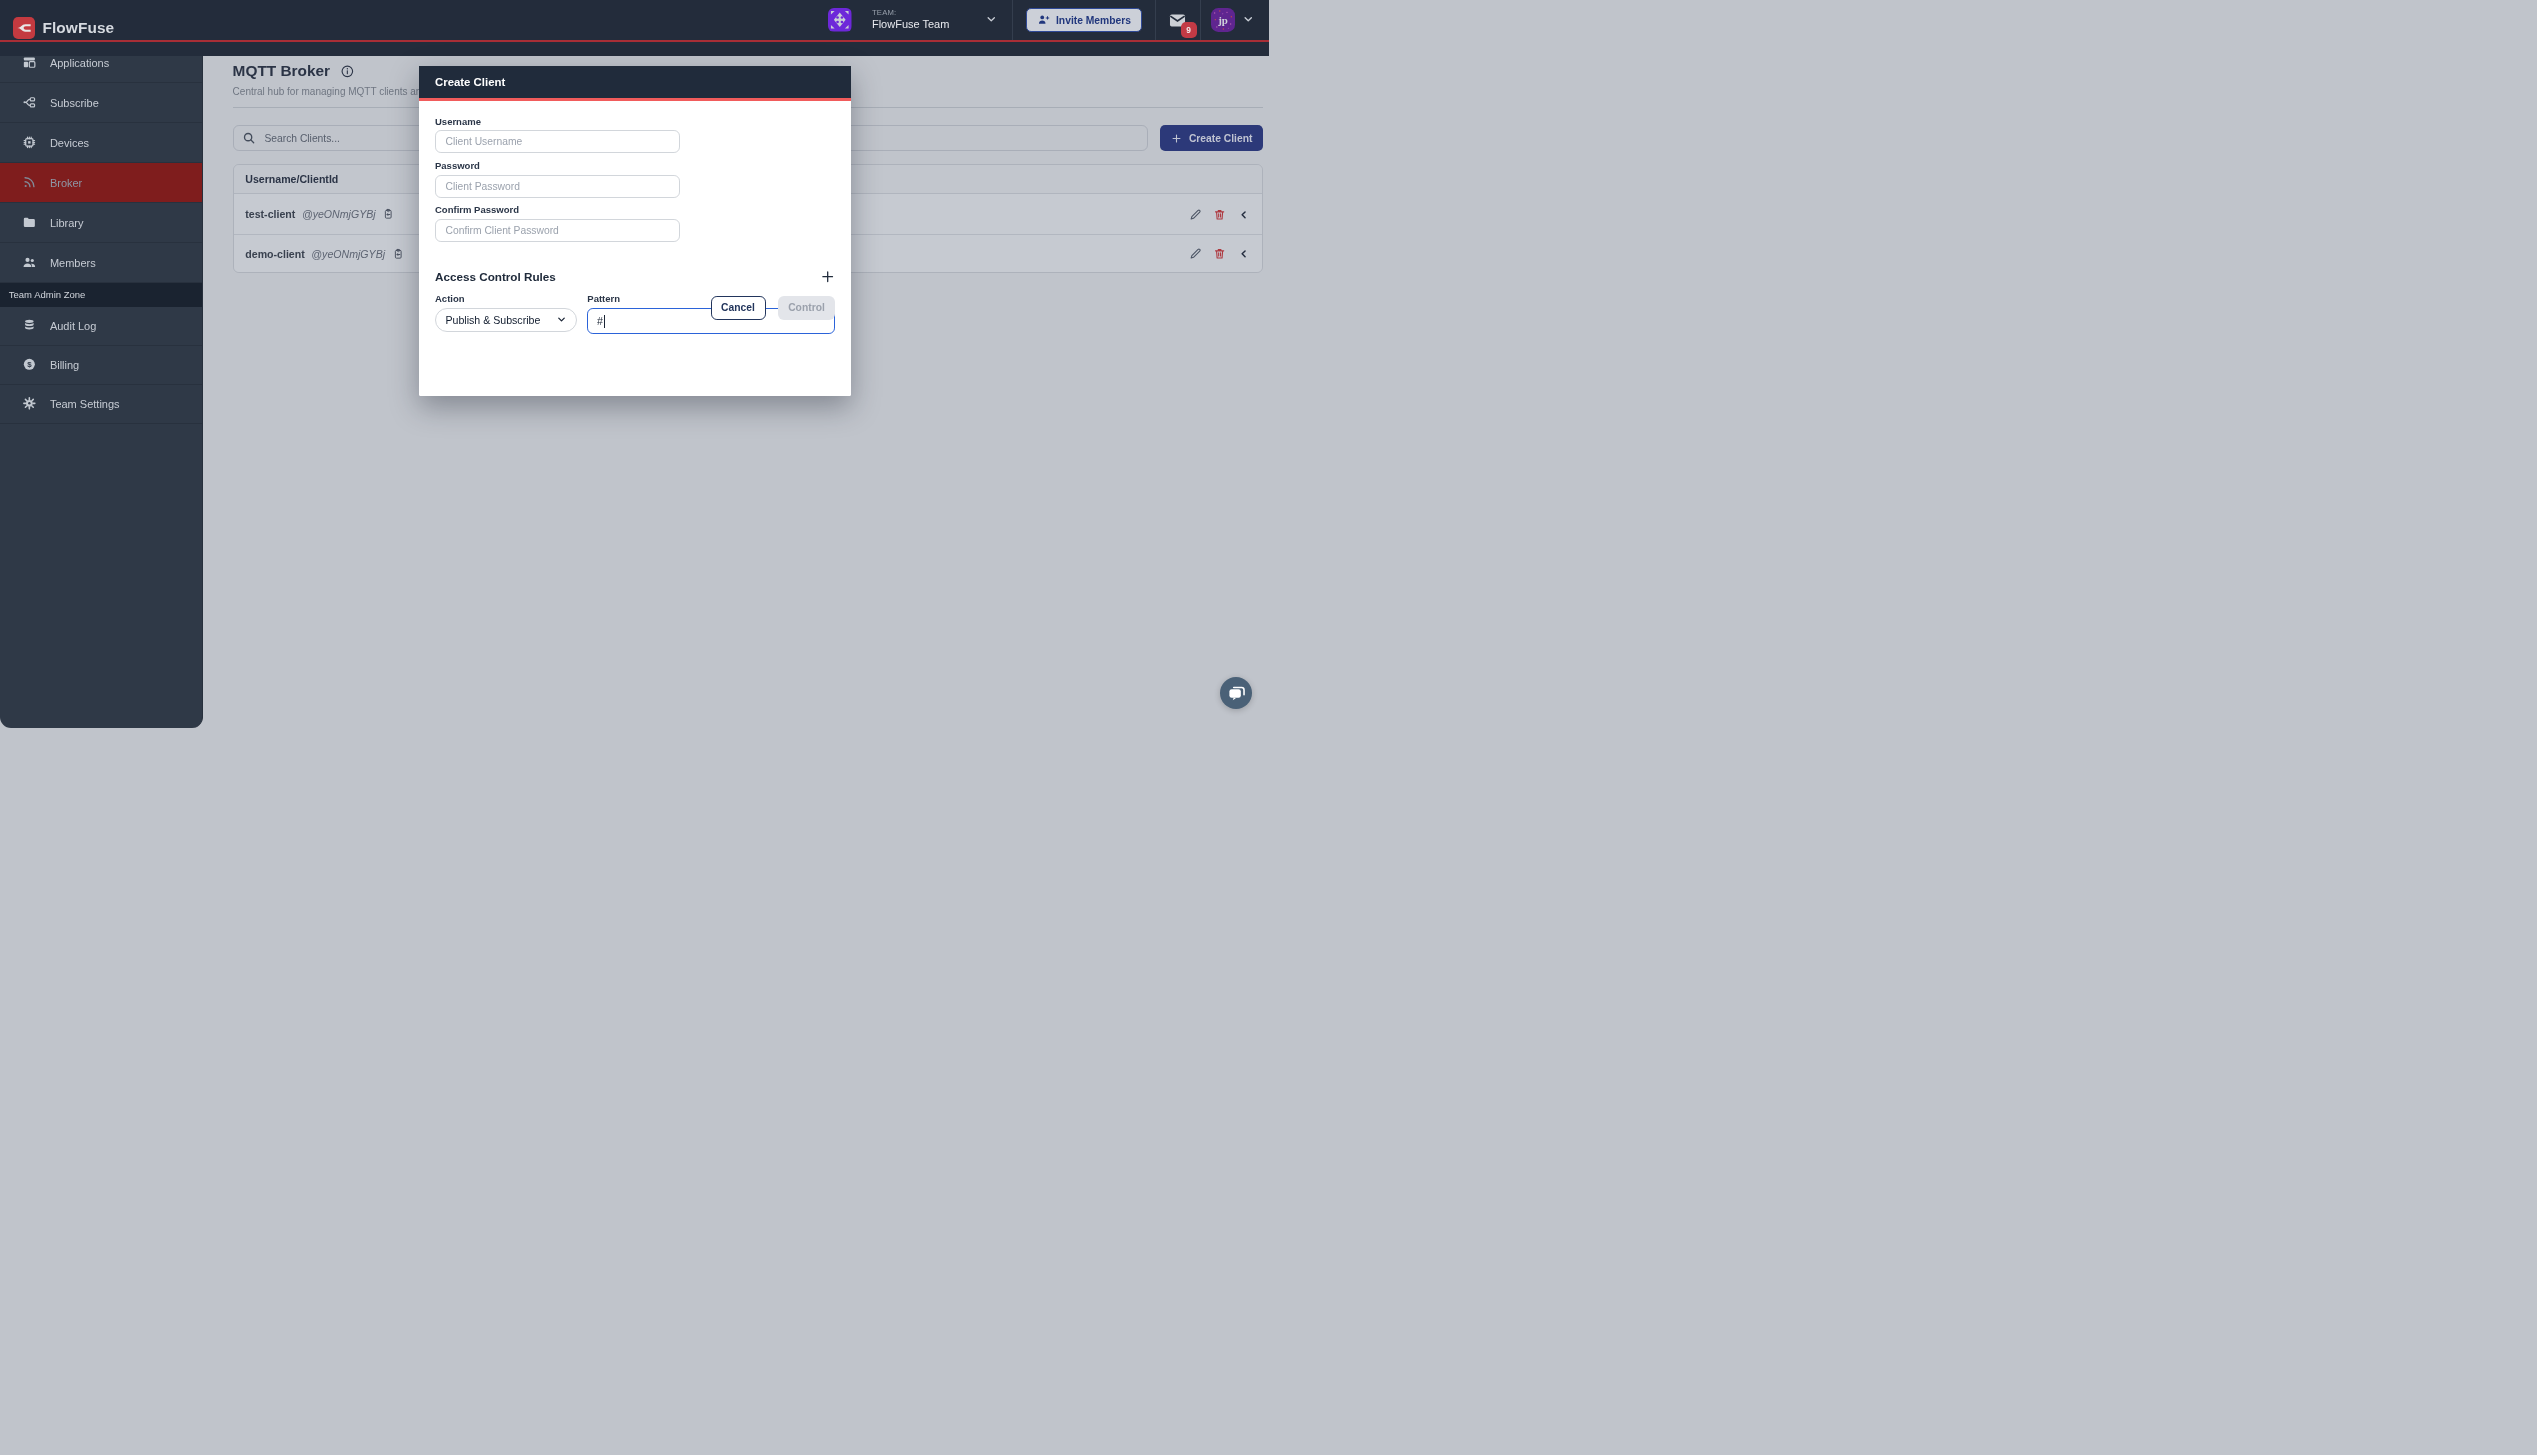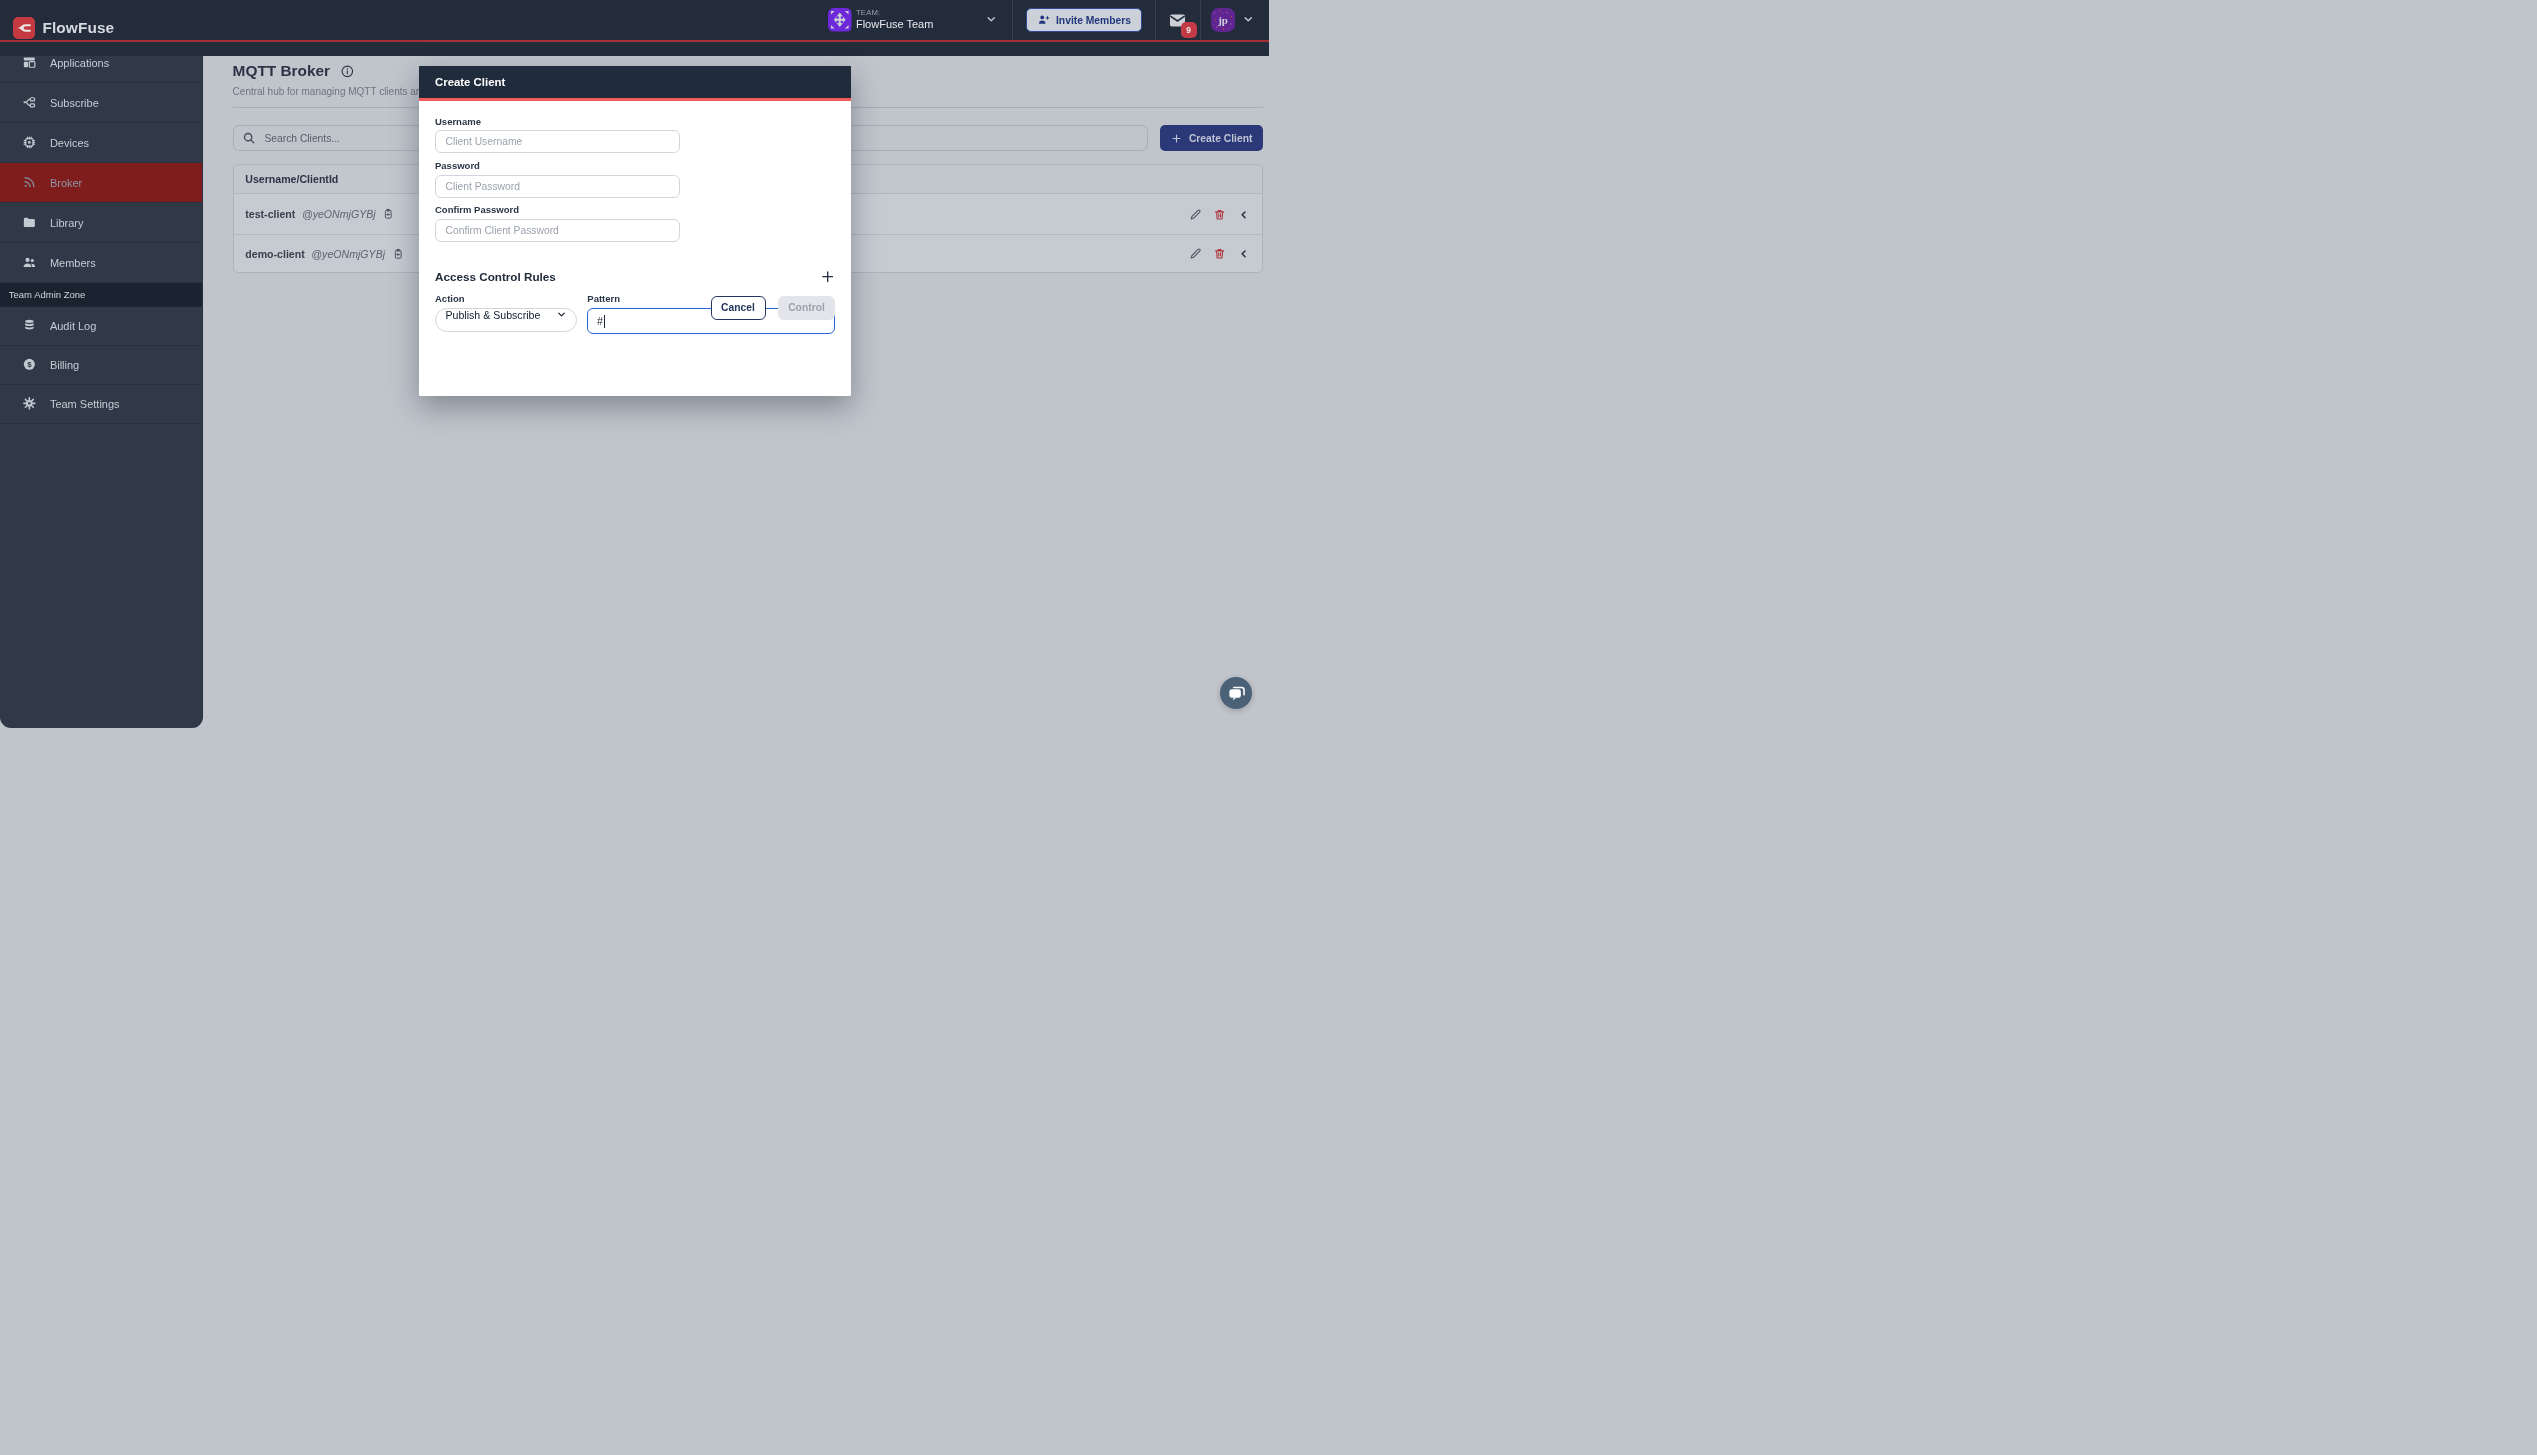--- a/index.html
+++ b/index.html
@@ -8,21 +8,21 @@
   .app { position:relative; width:1269px; height:728px; }
 
   
   .navbar { position:absolute; top:0; left:0; width:1269px; height:56px; background:#232c3b; display:flex; align-items:center; z-index:30; }
   .redline { position:absolute; top:40px; left:0; width:1269px; height:2.2px; background:#a82e36; z-index:31; }
   .brand { display:flex; align-items:center; gap:7.3px; padding-left:13.2px; }
   .logo { width:22px; height:22px; border-radius:5.1px; background:#c43a40; display:flex; align-items:center; justify-content:center; }
   .brand-name { color:#d6dae0; font-size:15.4px; font-weight:700; letter-spacing:0.1px; }
   .nav-right { position:absolute; right:0; top:0; height:40px; display:flex; align-items:stretch; }
   .nav-sep { width:0.7px; background:#343e4e; height:40px; }
-  .team-sel { display:flex; align-items:center; gap:4px; padding:0 14.7px 0 11.7px; min-width:195px; cursor:pointer; }
+  .team-sel { display:flex; align-items:center; gap:20px; padding:0 14.7px 0 11.7px; min-width:195px; cursor:pointer; }
   .team-avatar { width:23.5px; height:23.5px; border-radius:5.9px; overflow:hidden; flex:none; }
   .team-text { display:flex; flex-direction:column; line-height:1.15; flex:1; }
   .team-label { color:#98a0ac; font-size:7.7px; letter-spacing:0.2px; }
   .team-name { color:#e8eaef; font-size:11px; }
   .chev { color:#c9ced6; }
   .invite-zone { display:flex; align-items:center; padding:0 13.2px; }
   .invite-btn { display:flex; align-items:center; gap:5.9px; height:24px; padding:0 10.3px; background:#ccd0d8; border:1.1px solid #2e4896; border-radius:5.1px; color:#21377d; font-size:10.3px; font-weight:700; cursor:pointer; }
   .mail-zone { display:flex; align-items:center; padding:0 10.3px 0 8.8px; position:relative; }
   .mail-wrap { position:relative; width:25px; height:25px; display:flex; align-items:center; justify-content:center; color:#ccd0d6; cursor:pointer; }
   .badge { position:absolute; right:-6.6px; bottom:-5.1px; min-width:16px; height:15.4px; background:#c23a45; border-radius:5.1px; color:#f2e9ea; font-size:8.4px; font-weight:700; display:flex; align-items:center; justify-content:center; }
@@ -75,21 +75,21 @@
   .lbl-user { margin-top:14.7px; }
   .f-input { display:block; margin-top:3.7px; width:245px; height:23px; border:0.7px solid #d2d6db; border-radius:5.9px; padding:0 9.5px; font-size:10.3px; color:#333d4d; outline:none; font-family:inherit; }
   .f-input::placeholder { color:#9ba2ad; }
   .lbl-gap { margin-top:6.6px; }
   .acr-row { margin-top:27px; display:flex; align-items:center; justify-content:space-between; }
   .acr-title { font-size:11.7px; font-weight:700; color:#202b3b; }
   .plus-ic { color:#202b3b; display:flex; cursor:pointer; }
   .acr-grid { margin-top:8.8px; display:flex; gap:10.3px; }
   .col-action { width:142px; }
   .col-pattern { flex:1; }
-  .select-box { margin-top:4.4px; height:24px; border:0.7px solid #d2d6db; border-radius:12px; display:flex; justify-content:space-between; padding:0 8.8px 0 9.5px; cursor:pointer; }
+  .select-box { margin-top:4.4px; height:24px; border:0.7px solid #d2d6db; border-radius:12px; display:flex; align-items:center; justify-content:space-between; padding:0 8.8px 0 9.5px; cursor:pointer; }
   .select-box span { font-size:10.6px; color:#111c2e; }
   .select-box .chev { color:#1b2535; }
   .pattern-wrap { position:relative; margin-top:4.4px; }
   .pattern-input { width:100%; height:26px; border:1.5px solid #2b63d9; border-radius:5.9px; padding:0 8.8px; font-size:10.6px; color:#1b2535; outline:none; font-family:inherit; }
   .caret-line { position:absolute; left:17px; top:6.6px; width:1.1px; height:12.5px; background:#1b2535; }
   .m-buttons { position:absolute; left:0; bottom:14.7px; width:100%; padding:0 16px; display:flex; justify-content:flex-end; gap:12.5px; }
   .btn-cancel { width:55px; height:24px; background:#ffffff; border:1.1px solid #22355c; border-radius:5.9px; color:#22355c; font-size:10.3px; font-weight:700; cursor:pointer; font-family:inherit; }
   .btn-confirm { width:57px; height:24px; background:#e3e5ea; border:none; border-radius:5.9px; color:#9ba1ac; font-size:10.3px; font-weight:700; cursor:not-allowed; font-family:inherit; }
 
   

